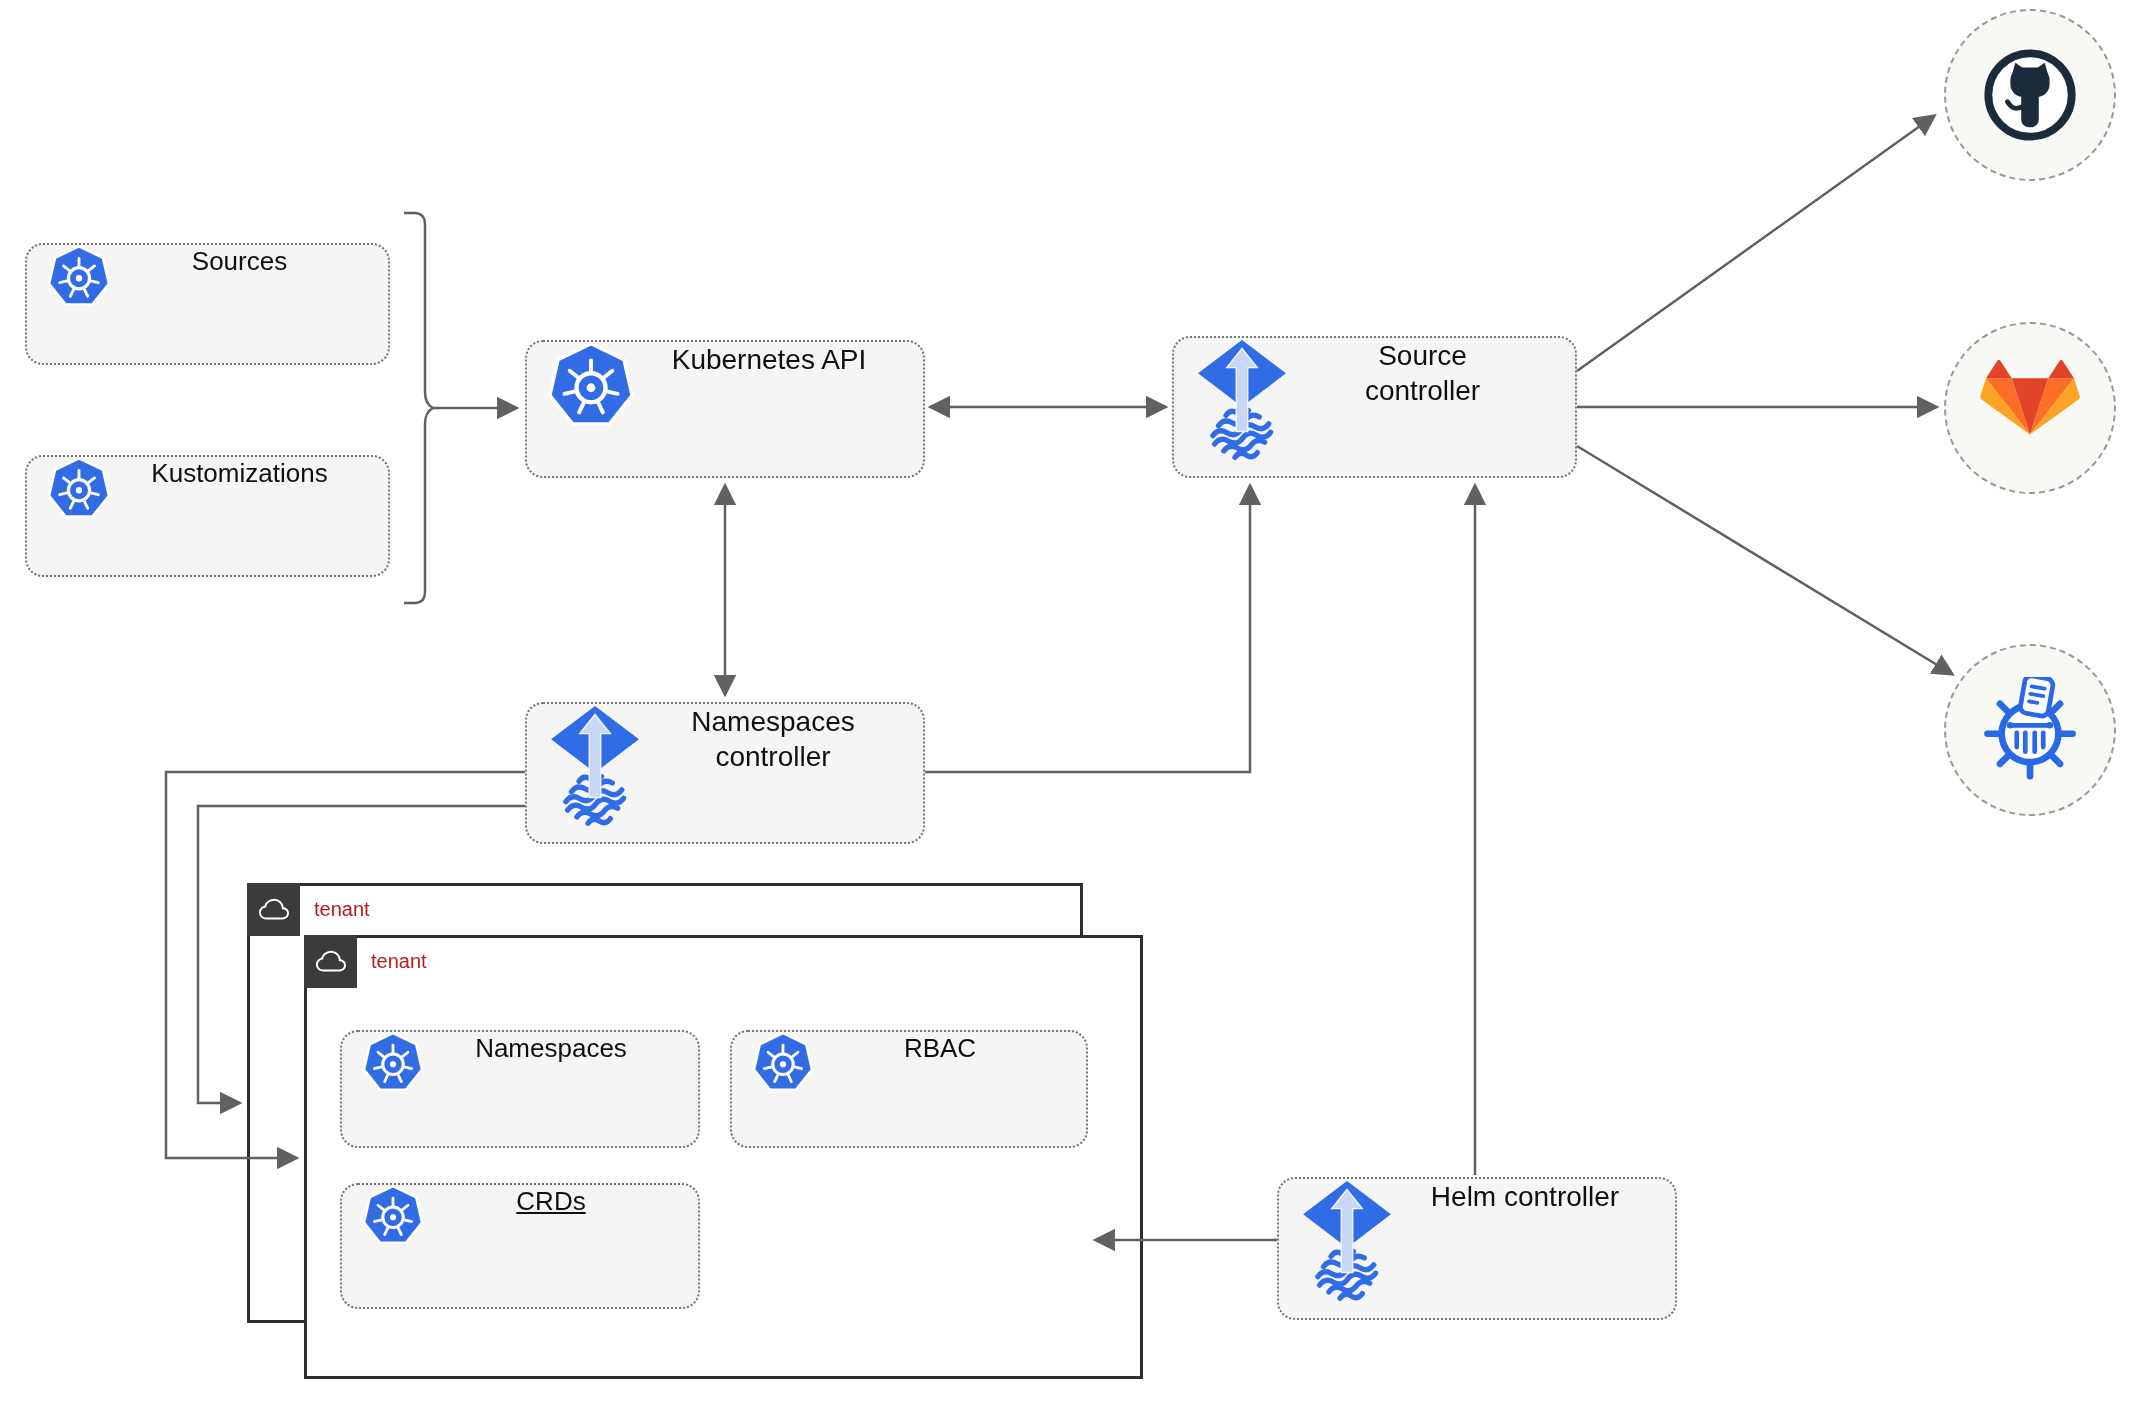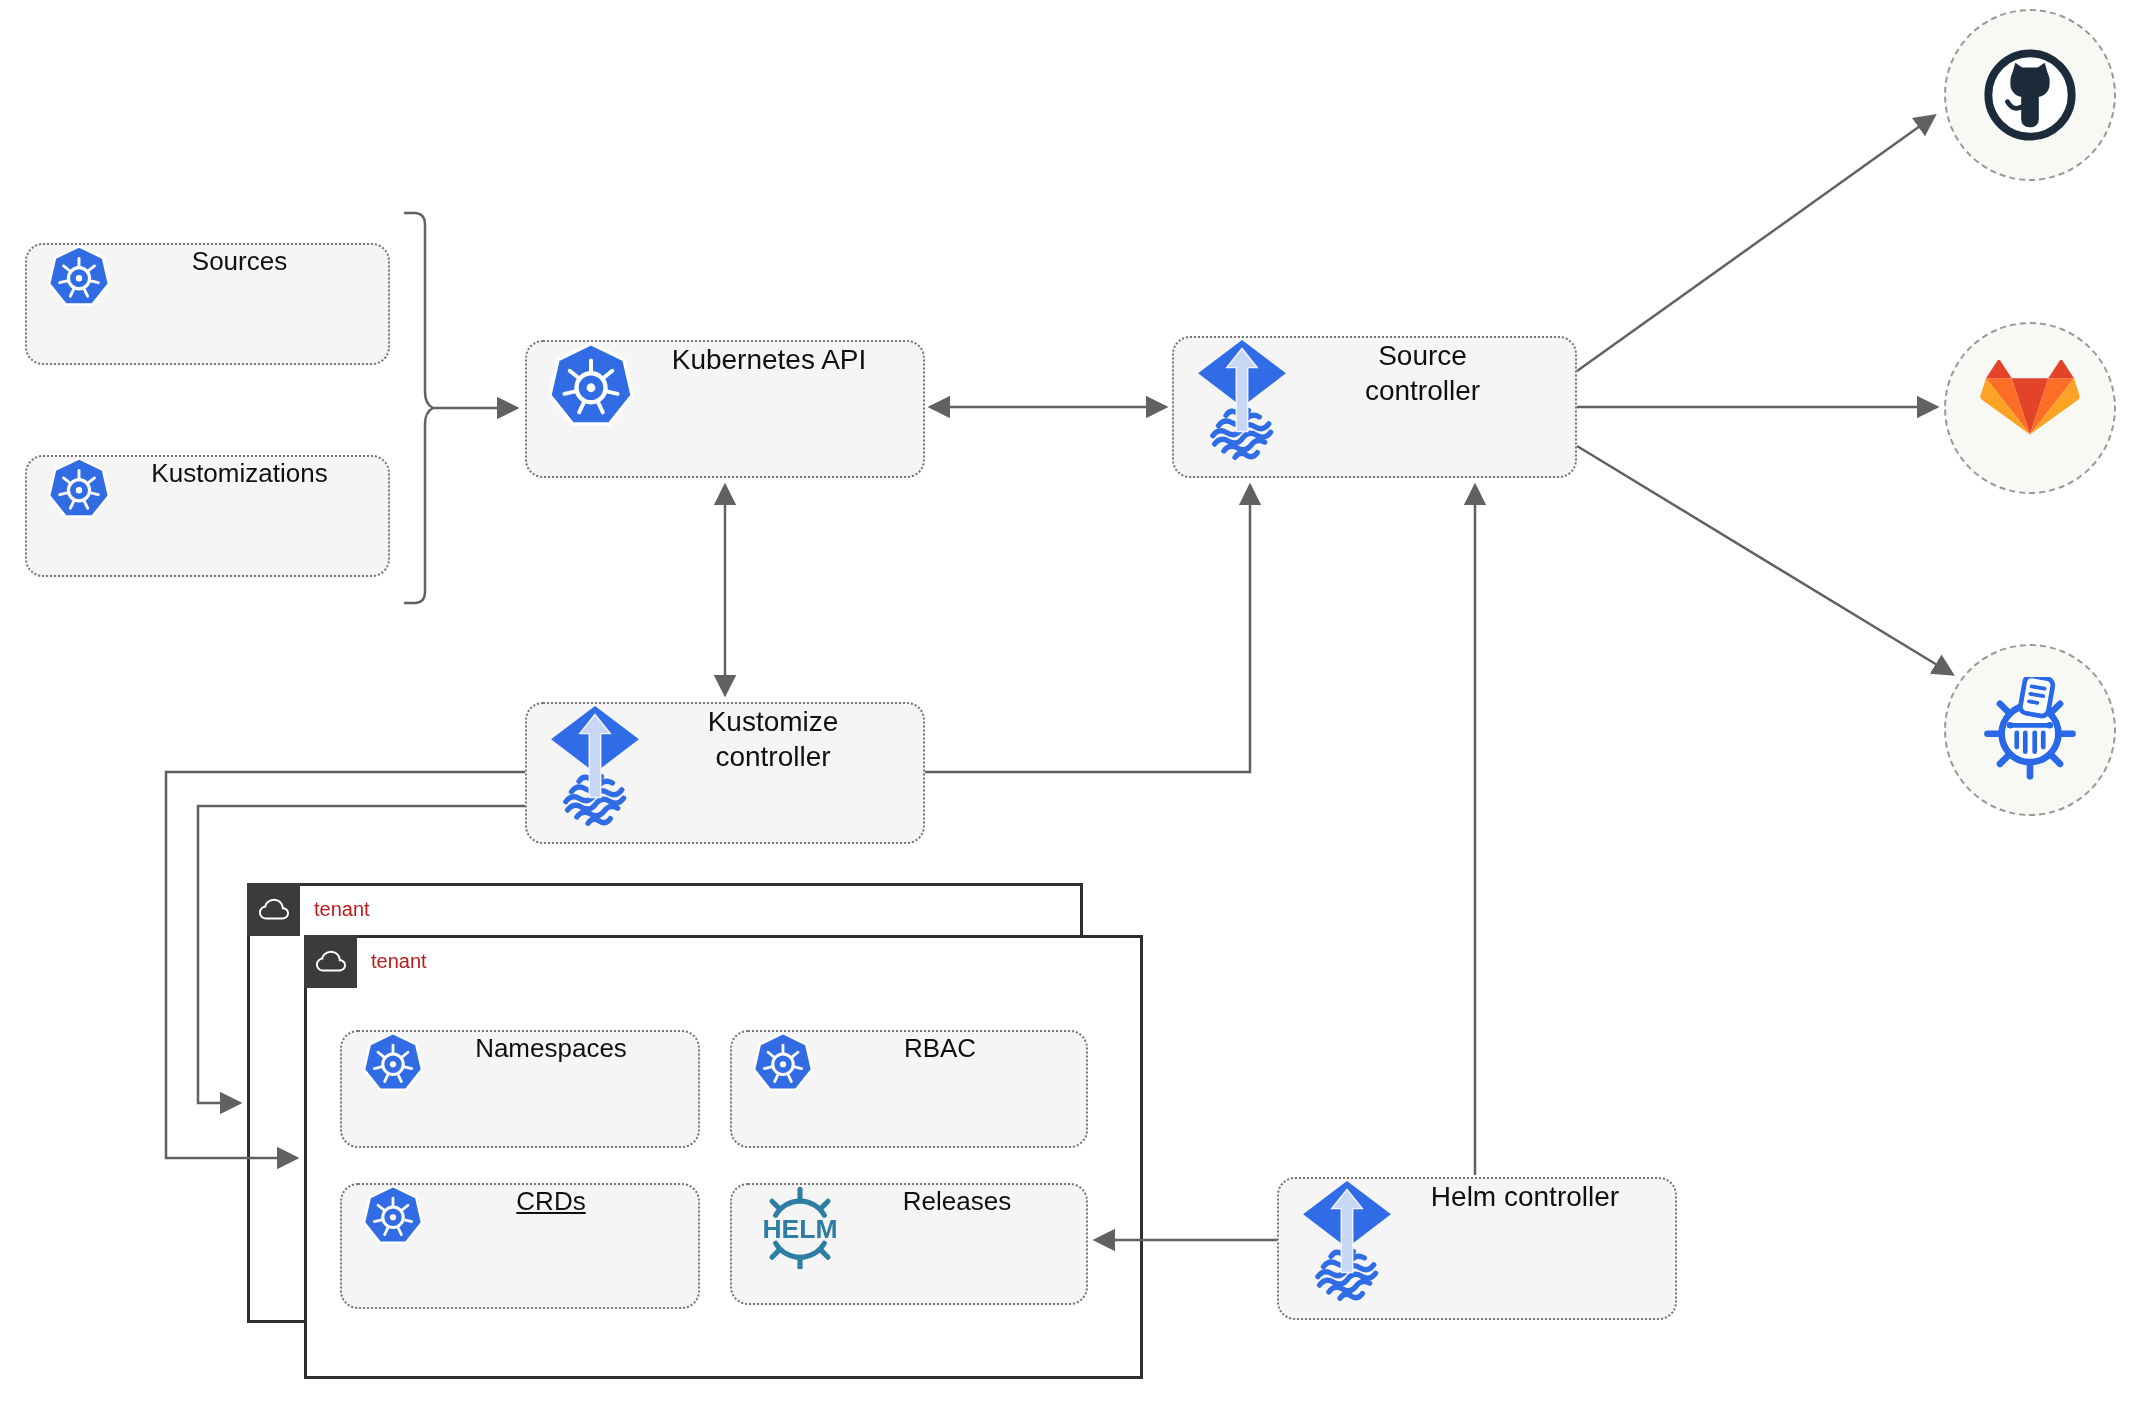--- a/index.html
+++ b/index.html
@@ -187,21 +187,21 @@
       </span>
     <span class="label">Source controller</span>
   </div>
 
   <div class="node ctrl two-line" style="left:525px;top:702px;width:400px;height:142px;">
     <span class="icon">
       <svg width="96" height="126">
           <use href="#flux-icon"></use>
         </svg>
       </span>
-    <span class="label">Kustomize controller</span>
+    <span class="label">Namespaces controller</span>
   </div>
 
   <div class="node z5" style="left:340px;top:1030px;width:360px;height:118px;">
     <span class="icon">
       <svg width="62" height="62">
           <use href="#k8s-icon"></use>
         </svg>
       </span>
     <span class="label">Namespaces</span>
   </div>
@@ -226,28 +226,20 @@
 
   <div class="node z5" style="left:340px;top:1183px;width:360px;height:126px;text-decoration:underline;">
     <span class="icon">
       <svg width="62" height="62">
           <use href="#k8s-icon"></use>
         </svg>
       </span>
     <span class="label">CRDs</span>
   </div>
 
-  <div class="node z5" style="left:730px;top:1183px;width:358px;height:122px;">
-    <span class="icon">
-      <svg width="96" height="84">
-          <use href="#helm-icon"></use>
-        </svg>
-      </span>
-    <span class="label">Releases</span>
-  </div>
 
   <div class="endpoint" style="left:1944px;top:9px;">
     <svg width="98" height="98">
         <use href="#github-icon"></use>
       </svg>
   </div>
   <div class="endpoint" style="left:1944px;top:322px;">
     <svg width="100" height="96">
         <use href="#gitlab-icon"></use>
       </svg>

